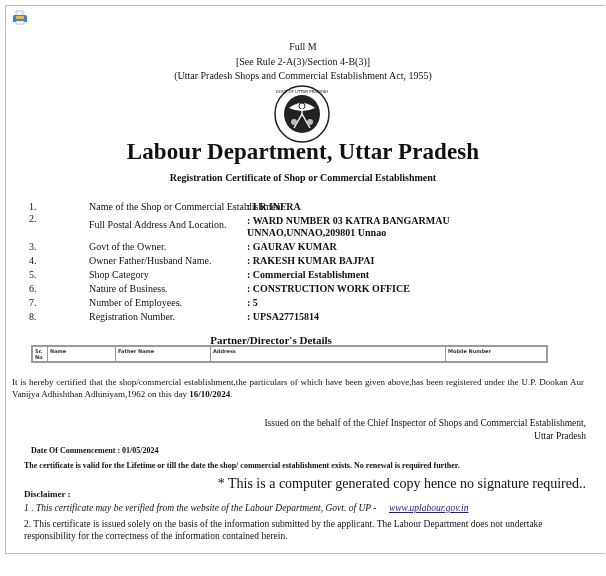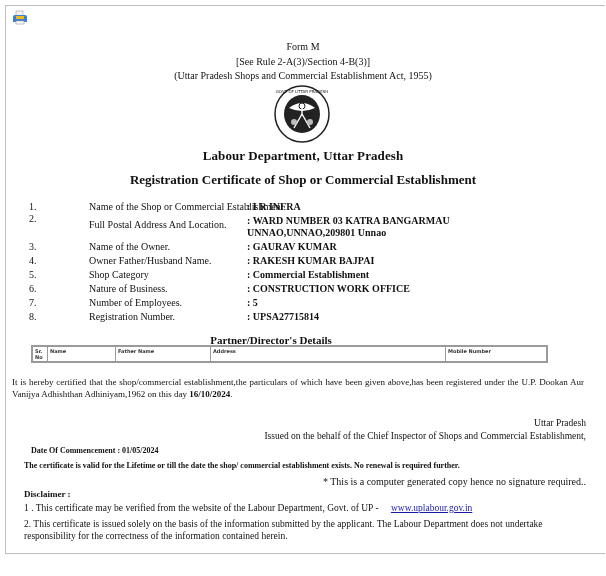--- a/index.html
+++ b/index.html
@@ -7,54 +7,54 @@
          font-family: "Liberation Serif", "DejaVu Serif", serif; color: #111; }
   .frame { position: absolute; left: 5px; top: 5px; width: 600px; height: 549px;
            border-top: 1px solid #bdbdbd; border-left: 1px solid #bdbdbd; border-bottom: 1px solid #bdbdbd;
            box-sizing: border-box; }
   .printer { position: absolute; left: 12px; top: 10px; width: 16px; height: 16px; cursor: pointer; }
   .center { position: absolute; left: 0; width: 606px; text-align: center; }
   .form-title { top: 41px; font-size: 10px; }
   .form-rule { top: 56px; font-size: 10px; }
   .form-act { top: 70px; font-size: 10px; }
   .seal { position: absolute; left: 272px; top: 84px; width: 60px; height: 60px; }
-  .dept { top: 148px; font-size: 13px; font-weight: bold; letter-spacing: 0.1px; }
-  .subtitle { top: 172px; font-size: 13px; font-weight: bold; }
+  .dept { top: 139px; font-size: 23px; font-weight: bold; letter-spacing: 0.1px; }
+  .subtitle { top: 172px; font-size: 10px; font-weight: bold; }
   .fields { position: absolute; left: 29px; top: 201px; font-size: 10px; }
   .row { position: absolute; left: 0; white-space: nowrap; }
   .num { position: absolute; left: 0; }
   .lbl { position: absolute; left: 16px; margin-left: 44px; }
   .val { position: absolute; left: 218px; font-weight: bold; font-family: Liberation Serif, serif; }
   .partners-title { top: 334px; font-size: 11px; font-weight: bold; left: 0; width: 542px; }
   table.pt { position: absolute; left: 31px; top: 345px; width: 517px; border-collapse: collapse;
              border: 2px solid #9a9a9a; font-family: "DejaVu Sans", sans-serif; font-size: 5px; font-weight: bold; color: #333; }
   table.pt th { border: 1px solid #9a9a9a; text-align: left; vertical-align: top; padding: 1px 2px; height: 12px; font-weight: bold; }
   .cert { position: absolute; left: 12px; top: 376px; width: 572px; font-size: 9px; line-height: 12px; text-align: justify; }
   .issued { position: absolute; right: 20px; top: 417px; font-size: 9.5px; text-align: right; line-height: 13px; }
   .commence { position: absolute; left: 24px; top: 446px; font-size: 8px; font-weight: bold; padding-left: 7px; }
   .validity { position: absolute; left: 24px; top: 461px; font-size: 8px; font-weight: bold; white-space: nowrap; }
-  .computer { position: absolute; right: 20px; top: 476px; font-size: 10px; white-space: nowrap; }
+  .computer { position: absolute; right: 20px; top: 476px; font-size: 14px; white-space: nowrap; }
   .disc-title { position: absolute; left: 24px; top: 489px; font-size: 9px; font-weight: bold; text-align: right; }
-  .disc1 { position: absolute; left: 24px; top: 503px; font-size: 9.5px; white-space: nowrap; }
+  .disc1 { position: absolute; left: 24px; top: 503px; font-size: 9.5px; white-space: nowrap; font-style: italic; }
   .disc1 a { color: #1a1aa6; text-decoration: underline; margin-left: 10px; }
   .disc2 { position: absolute; left: 24px; top: 518px; width: 560px; font-size: 9.5px; line-height: 12px; }
 </style>
 </head>
 <body>
 
 <div class="frame"></div>
 
 <svg class="printer" viewBox="0 0 16 16">
   <rect x="4" y="1" width="7" height="5" fill="#f4f4f4" stroke="#9a9a9a" stroke-width="0.6"></rect>
   <path d="M1 7 Q1 5 3 5 L13 5 Q15 5 15 7 L15 12 L1 12 Z" fill="#3a7fd0"></path>
   <rect x="4" y="6" width="8" height="3" fill="#f2b81c"></rect>
   <rect x="4" y="11" width="8" height="3" fill="#ffffff" stroke="#9a9a9a" stroke-width="0.6"></rect>
 </svg>
 
-<div class="center form-title">Form M</div>
+<div class="center form-title">Full M</div>
 <div class="center form-rule">[See Rule 2-A(3)/Section 4-B(3)]</div>
 <div class="center form-act">(Uttar Pradesh Shops and Commercial Establishment Act, 1955)</div>
 
 <svg class="seal" viewBox="0 0 60 60">
   <ellipse cx="30" cy="30" rx="27" ry="28" fill="#fff" stroke="#222" stroke-width="1.5"></ellipse>
   <ellipse cx="30" cy="30" rx="18" ry="19" fill="#222"></ellipse>
   <path d="M17 24 Q30 14 43 24 Q30 30 17 24 Z" fill="#fff"></path>
   <circle cx="30" cy="22" r="3" fill="none" stroke="#222" stroke-width="1"></circle>
   <path d="M30 30 L22 44 M30 30 L38 44 M30 30 L30 24" stroke="#fff" stroke-width="1.4" fill="none"></path>
   <circle cx="22" cy="38" r="3" fill="#bbb"></circle>
@@ -72,21 +72,21 @@
     <span class="val">: I R INFRA</span>
   </div>
   <div class="row" style="top:14px">
     <span class="num" style="top:-2px">2.</span>
     <span class="lbl" style="top:4px">Full Postal Address And Location.</span>
     <span class="val">: WARD NUMBER 03 KATRA BANGARMAU</span>
     <span class="val" style="top:12px">UNNAO,UNNAO,209801 Unnao</span>
   </div>
   <div class="row" style="top:40px">
     <span class="num">3.</span>
-    <span class="lbl">Name of the Owner.</span>
+    <span class="lbl">Govt of the Owner.</span>
     <span class="val">: GAURAV KUMAR</span>
   </div>
   <div class="row" style="top:54px">
     <span class="num">4.</span>
     <span class="lbl">Owner Father/Husband Name.</span>
     <span class="val">: RAKESH KUMAR BAJPAI</span>
   </div>
   <div class="row" style="top:68px">
     <span class="num">5.</span>
     <span class="lbl">Shop Category</span>
@@ -118,22 +118,22 @@
     <th style="width:90px">Father Name</th>
     <th style="width:230px">Address</th>
     <th>Mobile Number</th>
   </tr>
 </tbody>
   </table>
 
 <div class="cert"><span>It is hereby certified that the shop/commercial establishment,the particulars of which have been given above,has been registered under the U.P. Dookan Aur Vanijya Adhishthan Adhiniyam,1962 on this day </span><b>16/10/2024</b><span>.</span></div>
 
 <div class="issued">
+  <div>Issued on the behalf of the Chief Inspector of Shops and Commercial Establishment,</div>
   <div>Uttar Pradesh</div>
-  <div>Issued on the behalf of the Chief Inspector of Shops and Commercial Establishment,</div>
 </div>
 
 <div class="commence">Date Of Commencement :  01/05/2024</div>
 <div class="validity">The certificate is valid for the Lifetime or till the date the shop/ commercial establishment exists. No renewal is required further.</div>
 <div class="computer">* This is a computer generated copy hence no signature required..</div>
 
 <div class="disc-title">Disclaimer :</div>
 <div class="disc1">
   <span>1 . This certificate may be verified from the website of the Labour Department, Govt. of UP -</span>
   <a>www.uplabour.gov.in</a>

